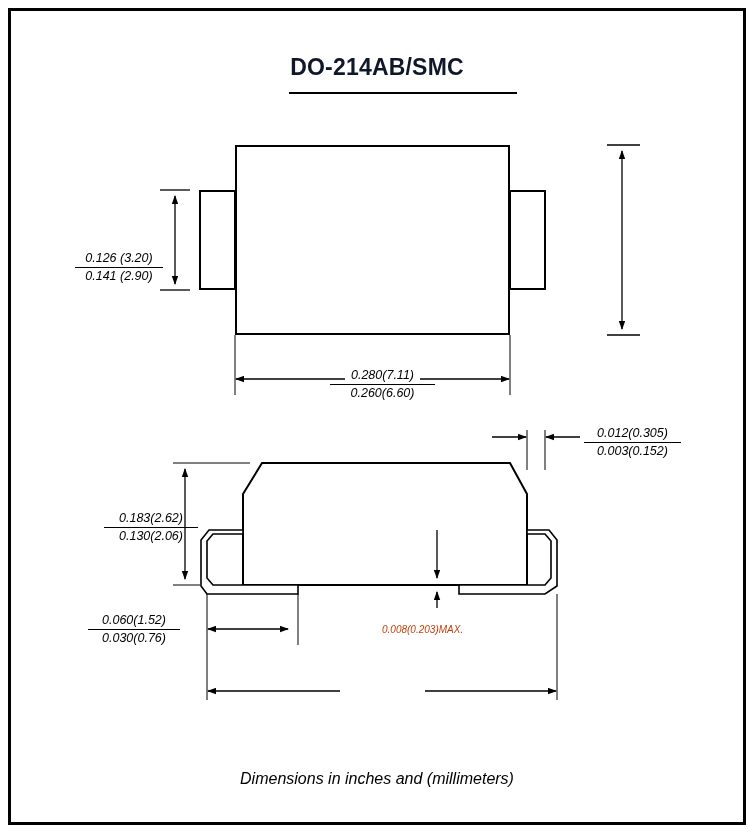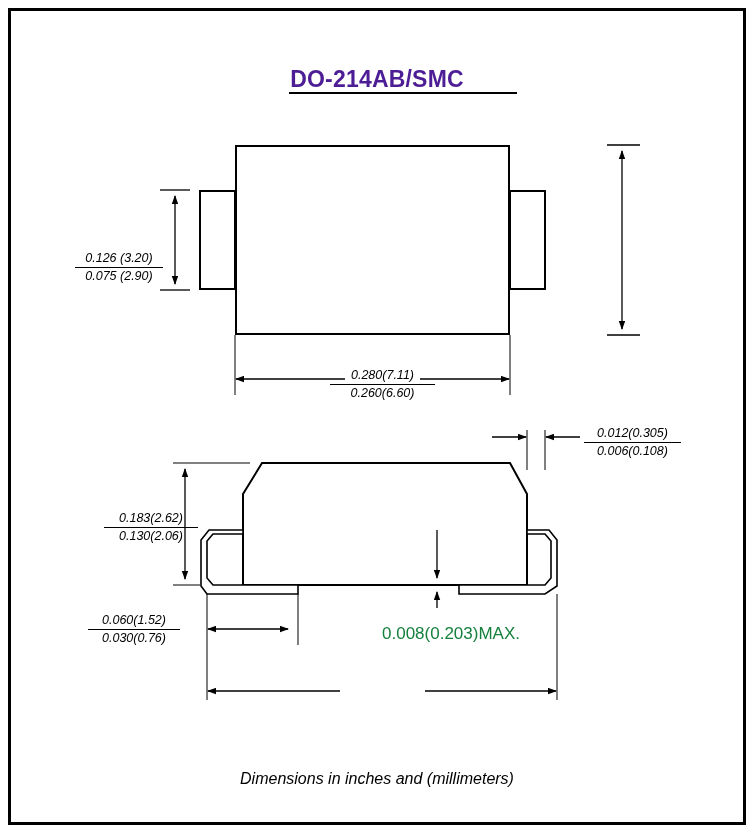--- a/index.html
+++ b/index.html
@@ -20,26 +20,26 @@
     left: 8px;
     top: 8px;
     width: 738px;
     height: 817px;
     border: 3px solid #000000;
     box-sizing: border-box;
   }
   .title {
     position: absolute;
     left: 0;
-    top: 66px;
+    top: 54px;
     width: 754px;
     text-align: center;
     font-size: 23px;
     font-weight: bold;
-    color: #4c1d95;
+    color: #0f172a;
     letter-spacing: 0.2px;
   }
   .title-underline {
     position: absolute;
     left: 289px;
     top: 92px;
     width: 228px;
     height: 2px;
     background: #000;
   }
@@ -56,22 +56,23 @@
 
   
   .box {
     position: absolute;
     border: 2px solid #000;
     box-sizing: border-box;
     background: #ffffff;
   }
   .dimtext {
     position: absolute;
-    font-size: 17px;
-    color: #15803d;
+    font-size: 10px;
+    font-style: italic;
+    color: #c2410c;
     white-space: nowrap;
     text-align: center;
   }
   .dimfrac {
     position: absolute;
     font-size: 12.5px;
     font-style: italic;
     color: #000;
     white-space: nowrap;
     text-align: center;
@@ -155,34 +156,34 @@
 
     <line x1="207" y1="645" x2="207" y2="700" stroke="#000" stroke-width="1"></line>
     <line x1="557" y1="594" x2="557" y2="700" stroke="#000" stroke-width="1"></line>
     <line x1="208" y1="691" x2="340" y2="691" stroke="#000" stroke-width="1.3" marker-start="url(#arrowStart)"></line>
     <line x1="425" y1="691" x2="556" y2="691" stroke="#000" stroke-width="1.3" marker-end="url(#arrowEnd)"></line>
   </svg>
 
   <div class="dimfrac" style="left:75px; top:215px; width:88px;margin-top:36px;">
     <div>0.126 (3.20)</div>
     <div class="bar"></div>
-    <div>0.075 (2.90)</div>
+    <div>0.141 (2.90)</div>
   </div>
 
 
   <div class="dimfrac" style="left:330px; top:368px; width:105px;">
     <div>0.280(7.11)</div>
     <div class="bar"></div>
     <div>0.260(6.60)</div>
   </div>
 
   <div class="dimfrac" style="left:584px; top:426px; width:97px;">
     <div>0.012(0.305)</div>
     <div class="bar"></div>
-    <div>0.006(0.108)</div>
+    <div>0.003(0.152)</div>
   </div>
 
   <div class="dimfrac" style="left:104px; top:511px; width:94px;">
     <div>0.183(2.62)</div>
     <div class="bar"></div>
     <div>0.130(2.06)</div>
   </div>
 
   <div class="dimtext" style="left:382px; top:624px; width:140px; text-align:left;">0.008(0.203)MAX.</div>
 

